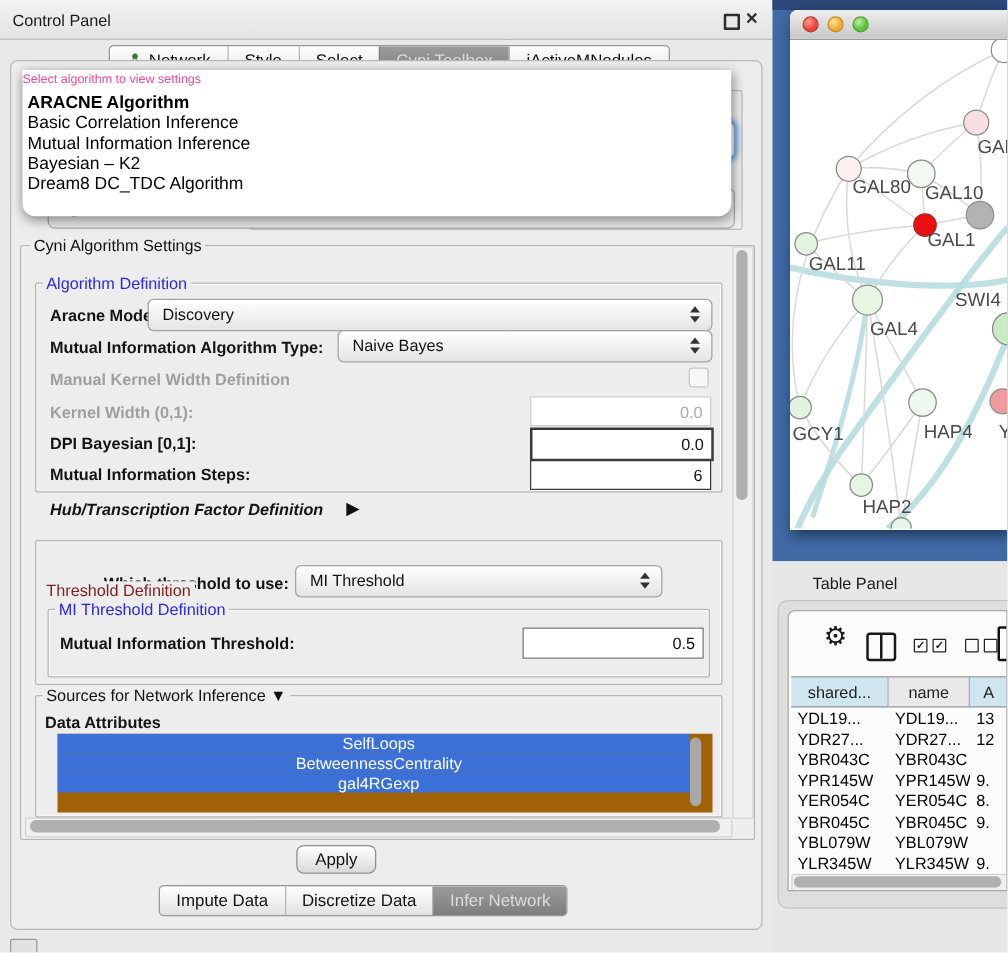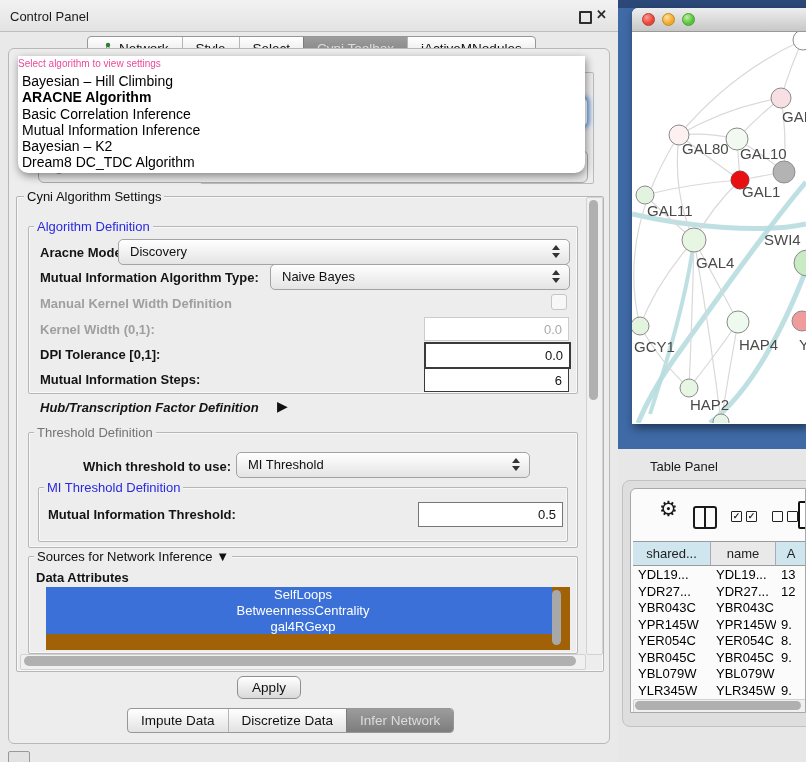--- a/index.html
+++ b/index.html
@@ -33,21 +33,21 @@
   
   #algo-popup{left:18px;top:56px;width:567px;height:117px;background:#ffffff;z-index:6;
               border-radius:0 0 10px 10px;box-shadow:1px 3px 9px rgba(0,0,0,.45);}
   #algo-ph{display:block;width:500px;padding-top:2px;font-size:10px;color:#ec4899;height:15px;}
   .algo-item{height:16.3px;line-height:16.3px;padding-left:4px;font-size:14px;color:#000;}
   .algo-item.hl{font-weight:bold;}
   
   .grp{border:1px solid #b6b6b6;border-radius:2px;box-shadow:inset 0 0 0 1px rgba(255,255,255,.6);}
   .gtitle{font-size:13px;background:#ededed;padding:0 3px;z-index:2;}
   .blue{color:#2929e0;}
-  .green{color:#737373;}
+  .green{color:#7f1d1d;margin-top:40px;}
   .lbl{font-size:13px;font-weight:bold;color:#141414;}
   .lbl.dis{color:#9f9f9f;}
   
   .combo{border:1px solid #a3a3a3;border-radius:5px;background:linear-gradient(#ffffff,#e4e4e4);
          height:24px;}
   .combo .cval{position:absolute;left:11px;top:4px;font-size:13px;color:#111;}
   .stepper{position:absolute;right:9px;top:5px;width:8px;}
   .stepper .up{width:0;height:0;border-left:4px solid transparent;border-right:4px solid transparent;
                border-bottom:5px solid #333;margin-bottom:3px;}
   .stepper .dn{width:0;height:0;border-left:4px solid transparent;border-right:4px solid transparent;
@@ -143,21 +143,20 @@
 
   <div class="abs" id="frag-group"></div>
   <div class="abs" id="frag-combo-focus"></div>
   <div class="abs" id="frag-combo2">
     <span>gal-filtered sif default node</span>
   </div>
 
   <div class="abs" id="algo-popup">
     <span id="algo-ph">Select algorithm to view settings</span>
     <div id="algo-list">
-        <div class="algo-item">Bayesian – Hill Climbing</div>
         <div class="algo-item hl">ARACNE Algorithm</div>
         <div class="algo-item">Basic Correlation Inference</div>
         <div class="algo-item">Mutual Information Inference</div>
         <div class="algo-item">Bayesian – K2</div>
         <div class="algo-item">Dream8 DC_TDC Algorithm</div>
       </div>
   </div>
 
   <div class="abs grp" style="left:16px;top:196px;width:586px;height:474px;"></div>
   <span class="abs gtitle" style="left:24px;top:189px;">Cyni Algorithm Settings</span>
@@ -189,21 +188,21 @@
   </div>
 
   <span class="abs lbl dis" style="left:40px;top:296px;">Manual Kernel Width Definition</span>
   <div class="abs" style="left:551px;top:294px;width:14px;height:14px;border:1px solid #c6c6c6;border-radius:3px;background:#f7f7f7;"></div>
 
   <span class="abs lbl dis" style="left:40px;top:322px;">Kernel Width (0,1):</span>
   <div class="abs fld dis" style="left:424px;top:317px;width:143px;height:22px;border:1px solid #cccccc;">
     <input readonly="" value="0.0" style="">
   </div>
 
-  <span class="abs lbl" style="left:40px;top:347px;">DPI Tolerance [0,1]:</span>
+  <span class="abs lbl" style="left:40px;top:347px;">DPI Bayesian [0,1]:</span>
   <div class="abs fld" style="left:424px;top:342px;width:143px;height:23px;border:2px solid #3a3a3a;">
     <input readonly="" value="0.0" style="">
   </div>
 
   <span class="abs lbl" style="left:40px;top:372px;">Mutual Information Steps:</span>
   <div class="abs fld" style="left:424px;top:368px;width:143px;height:22px;border:1px solid #3a3a3a;">
     <input readonly="" value="6" style="">
   </div>
 
   <span class="abs lbl" style="left:40px;top:400px;font-weight:bold;font-style:italic;">Hub/Transcription Factor Definition</span>

